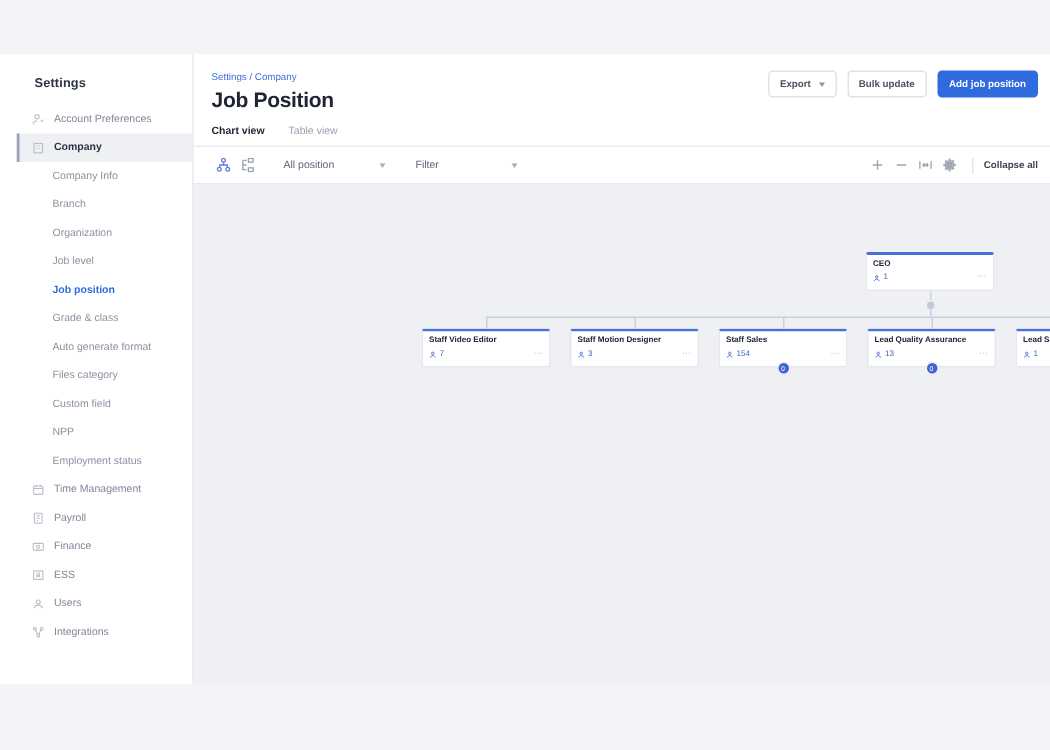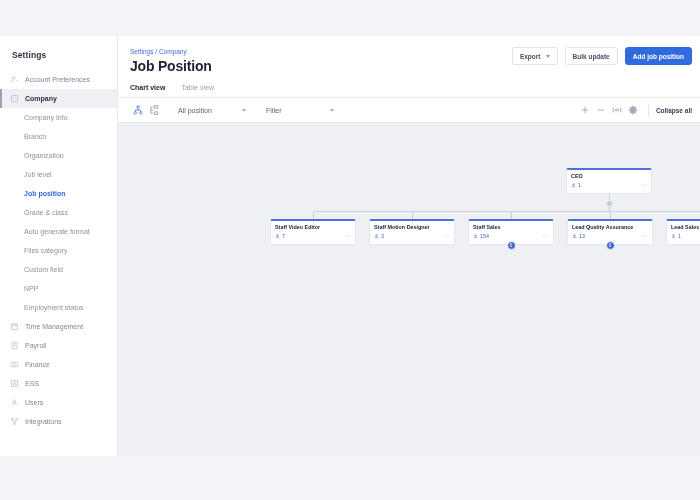--- a/index.html
+++ b/index.html
@@ -9,20 +9,21 @@
     font-family: "Liberation Sans", sans-serif;
     overflow: hidden;
   }
   .page {
     position: absolute;
     left: 0; top: 36px;
     width: 700px; height: 420px;
     background: #ffffff;
     display: flex;
     overflow: hidden;
+    padding-left: 11px;
   }
 
   
   .sidebar {
     width: 118px; min-width: 118px;
     height: 100%;
     background: #ffffff;
     border-right: 1px solid #e8eaee;
     padding-top: 14px;
     overflow: hidden;

